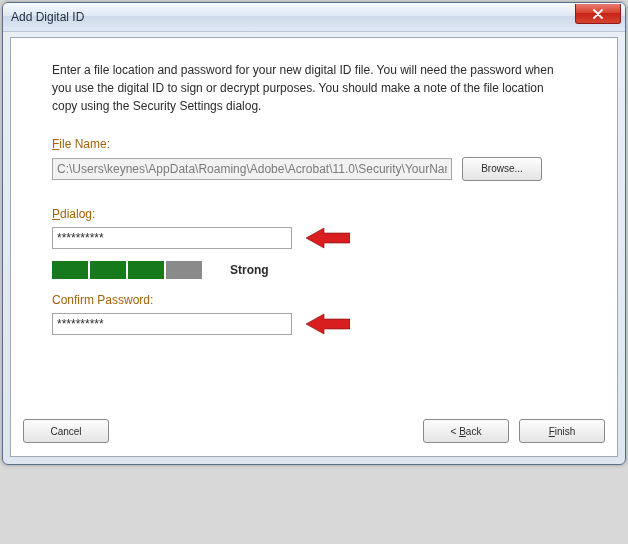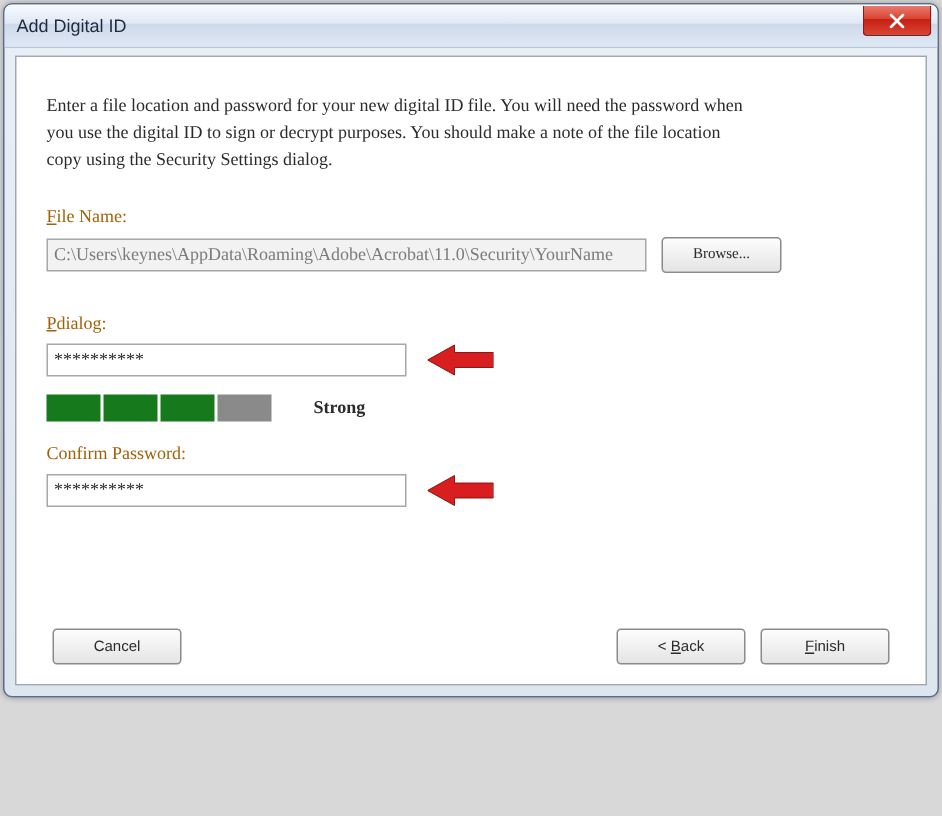--- a/index.html
+++ b/index.html
@@ -58,24 +58,23 @@
     right: 7px;
     top: 34px;
     bottom: 7px;
     background: #ffffff;
     border: 1px solid #9fa8b5;
     box-sizing: border-box;
   }
   .content {
     position: absolute;
     left: 0; right: 0; top: 0; bottom: 50px;
-    padding: 24px 24px 0 20px;
-    color: #2b2b2b;
-    box-sizing: border-box;
-    font-family: Liberation Serif, serif;
+    padding: 24px 24px 0 41px;
+    color: #2b2b2b;
+    box-sizing: border-box;
   }
   .instructions {
     font-size: 12px;
     line-height: 1.35;
     color: #2b2b2b;
   }
   .instructions p { margin: 0 0 2px 0; }
   .field-label {
     margin-top: 22px;
     font-size: 12px;
@@ -149,21 +148,21 @@
   .bar.off { background:#8a8a8a; }
   .strength-label {
     font-weight: bold;
     font-size: 12px;
   }
   .button-row {
     position: absolute;
     left: 0; right: 0; bottom: 0;
     height: 50px;
     box-sizing: border-box;
-    padding: 0 24px;
+    padding: 0 12px;
     display: flex;
     align-items: center;
   }
   .button-row .spacer { flex:1; }
   .button-row .btn { min-width: 86px; }
   .button-row .btn + .btn { margin-left: 10px; }
   .btn .ul { text-decoration: underline; }
 </style>
 </head>
 <body>

